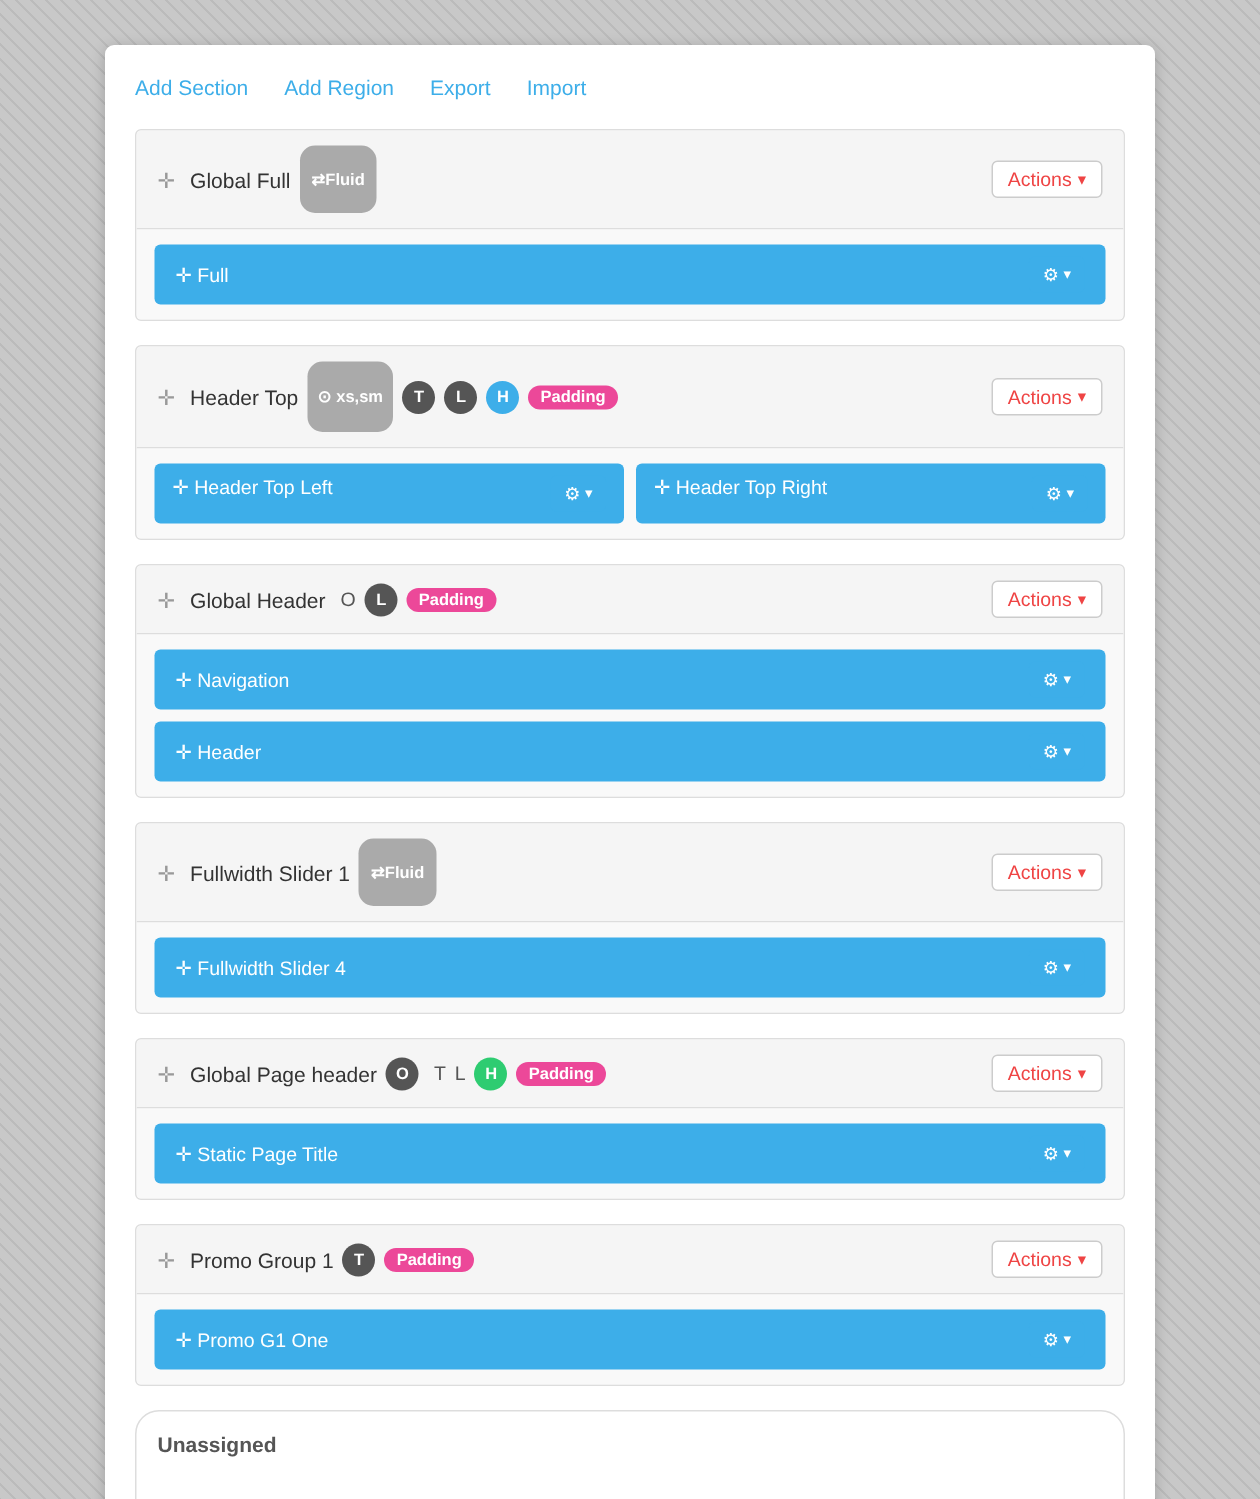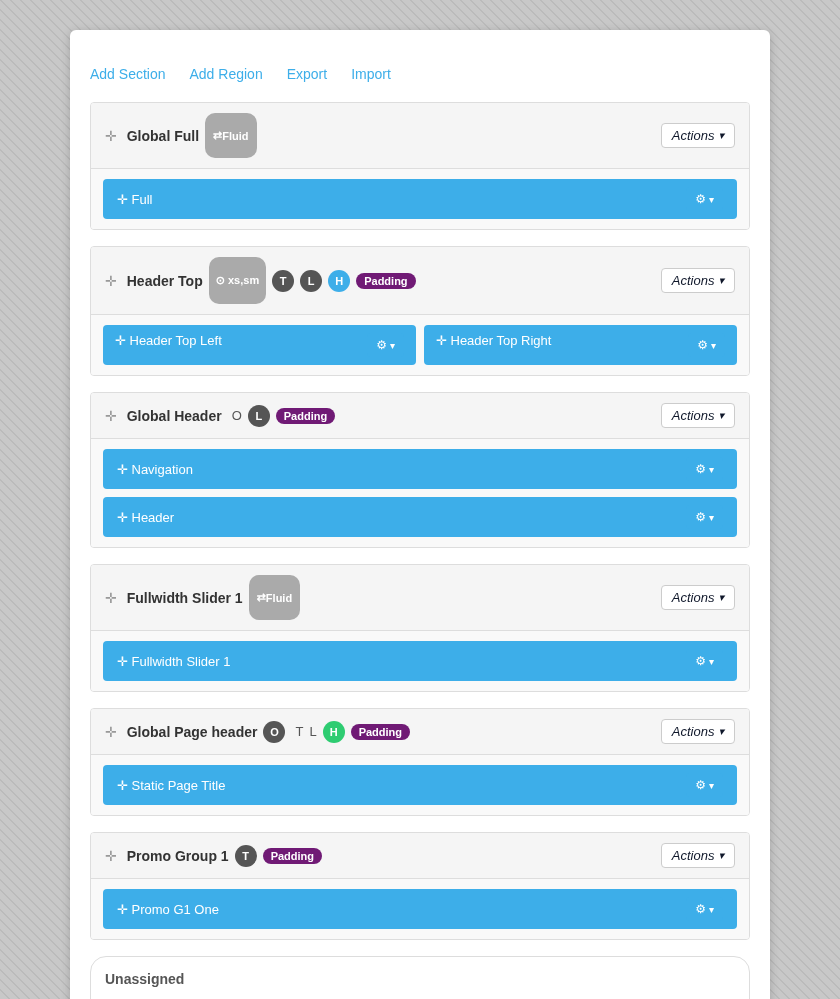--- a/index.html
+++ b/index.html
@@ -25,21 +25,20 @@
     .top-nav {
       display: flex;
       gap: 24px;
       margin-bottom: 20px;
     }
     .top-nav a {
       color: #3daee9;
       text-decoration: none;
       font-size: 14px;
       cursor: pointer;
-      margin-top: 16px;
     }
 
     
     .section-block {
       border: 1px solid #ddd;
       border-radius: 4px;
       margin-bottom: 16px;
       overflow: hidden;
     }
     .section-header {
@@ -99,38 +98,37 @@
       height: 22px;
       border-radius: 50%;
       font-size: 11px;
       font-weight: 700;
       color: #fff;
     }
     .badge-dark { background: #555; }
     .badge-blue-teal { background: #3daee9; }
     .badge-green { background: #2ecc71; }
     .badge-padding {
-      background: #701a75;
+      background: #ec4899;
       color: #fff;
       border-radius: 10px;
       padding: 2px 8px;
       font-size: 11px;
     }
     .actions-btn {
       background: #fff;
       border: 1px solid #ccc;
       border-radius: 4px;
       padding: 4px 10px;
       font-size: 13px;
       cursor: pointer;
-      color: #0f172a;
+      color: #ef4444;
       display: flex;
       align-items: center;
       gap: 4px;
-      font-style: italic;
     }
     .actions-btn::after {
       content: "▾";
       font-size: 11px;
     }
     .section-body {
       padding: 10px 12px;
       background: #f9f9f9;
       display: flex;
       flex-direction: column;
@@ -197,21 +195,21 @@
     .unassigned-title {
       font-size: 14px;
       font-weight: 600;
       color: #555;
       margin-bottom: 8px;
     }
     .unassigned-body {
       min-height: 60px;
     }
     .section-name {
-      font-weight: 700;
+      font-weight: 400;
       font-size: 14px;
     }
   </style>
 </head>
 <body>
 
 <div class="main-container">
 
   <div class="top-nav">
     <a>Add Section</a>
@@ -298,21 +296,21 @@
       <div class="section-header-left">
         <span class="drag-handle">✛</span>
         <span class="section-name">Fullwidth Slider 1</span>
         <span class="badge badge-fluid">Fluid</span>
       </div>
       <button class="actions-btn">Actions</button>
     </div>
     <div class="section-body">
       <div class="region-row">
         <button class="region-btn region-btn-full">
-          <span>✛ Fullwidth Slider 1</span>
+          <span>✛ Fullwidth Slider 4</span>
           <span class="gear-btn">⚙</span>
         </button>
       </div>
     </div>
   </div>
 
   <div class="section-block">
     <div class="section-header">
       <div class="section-header-left">
         <span class="drag-handle">✛</span>

